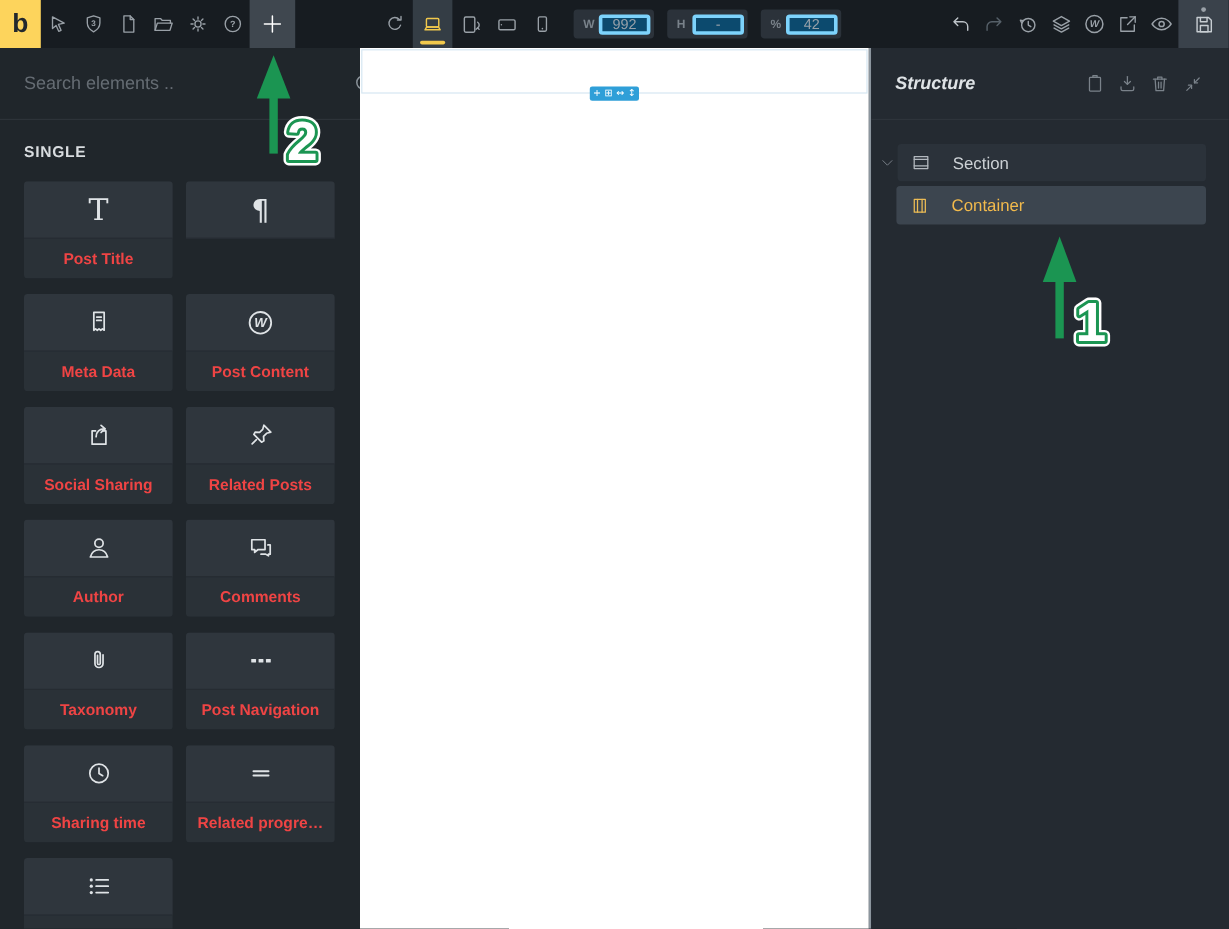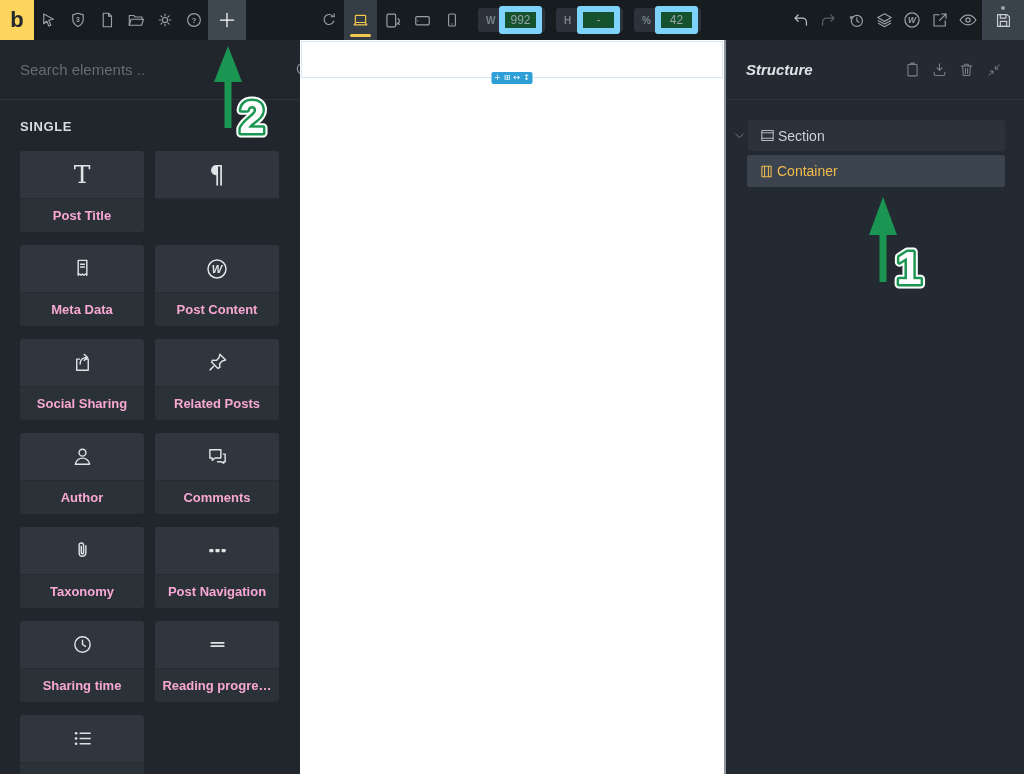--- a/index.html
+++ b/index.html
@@ -19,60 +19,60 @@
   .tb-left { display:flex; align-items:center; height:40px; }
   .tb-btn { width:29px; height:40px; display:flex; align-items:center; justify-content:center; color:#99a0a7; }
   .add-btn { width:38px; height:40px; background:#3f474f; color:#fff; font-size:22px; font-weight:300; display:flex; align-items:center; justify-content:center; }
   .tb-center { position:absolute; left:314px; top:0; height:40px; display:flex; align-items:center; }
   .dev-btn { width:30px; height:40px; display:flex; align-items:center; justify-content:center; color:#99a0a7; position:relative; }
   .dev-btn.active { width:33px; background:#343d45; color:#f2c94c; }
   .dev-btn.active::after { content:""; position:absolute; left:6px; right:6px; bottom:3px; height:3px; border-radius:2px; background:#f2c94c; }
   .fields { position:absolute; left:478px; top:8px; display:flex; gap:11px; }
   .field { width:67px; height:24px; background:#2b323a; border-radius:3px; display:flex; align-items:center; padding:0 3px 0 8px; }
   .f-label { font-size:10px; font-weight:bold; color:#79828a; width:13px; }
-  .f-value { flex:1; height:28px; background:#14532d; border:6px solid #7dd3fc; border-radius:3px; color:#98a1a9; font-size:12px; display:flex; align-items:center; justify-content:center; }
+  .f-value { flex:1; height:17px; background:#0c4a6e; border:3px solid #7dd3fc; border-radius:3px; color:#98a1a9; font-size:12px; display:flex; align-items:center; justify-content:center; }
   .tb-right { position:absolute; right:0; top:0; height:40px; display:flex; align-items:center; }
   .tb-right .tb-btn { width:28px; }
   .tb-btn.bright { color:#bcc2c7; }
   .tb-btn.dim { color:#566069; }
   .save-btn { width:42px; height:40px; background:#3a424b; color:#c7cdd2; display:flex; align-items:center; justify-content:center; position:relative; }
   .save-dot { position:absolute; top:6px; left:50%; transform:translateX(-50%); width:4px; height:4px; border-radius:50%; background:#9aa1a8; }
 
   
   .sidebar { position:absolute; top:40px; left:0; width:332px; height:734px; background:#20262b; overflow:hidden; }
   .search-row { height:60px; border-bottom:1px solid #2d3339; display:flex; align-items:center; padding:0 18px 0 20px; }
   .search-input { flex:1; background:transparent; border:none; outline:none; font-size:15px; color:#c6ccd1; font-family:inherit; }
   .search-input::placeholder { color:#656c73; }
   .search-row .sic { color:#8a9299; }
   .group-header { display:flex; align-items:center; justify-content:space-between; padding:19px 18px 0 20px; }
   .group-label { font-size:13px; font-weight:bold; letter-spacing:.6px; color:#d8dcdf; }
   .group-header .sic { color:#878f96; }
   .cards { display:grid; grid-template-columns:124px 124px; column-gap:11px; row-gap:13px; padding:17px 21px 0 20px; }
   .card { height:81px; border-radius:3px; overflow:hidden; display:flex; flex-direction:column; padding:0; text-align:center; }
   .card-icon { height:48px; background:#2f363d; border-bottom:1px solid #262c32; display:flex; align-items:center; justify-content:center; color:#dfe3e6; }
-  .card-label { flex:1; background:#2a3137; display:flex; align-items:center; justify-content:center; font-size:13px; font-weight:bold; color:#f9a8d4; white-space:nowrap; overflow:hidden; }
+  .card-label { flex:1; background:#2a3137; display:flex; align-items:center; justify-content:center; font-size:13px; font-weight:bold; color:#ef4444; white-space:nowrap; overflow:hidden; }
   .glyph-serif { font-family:"DejaVu Serif", serif; font-size:25px; color:#dfe3e6; }
   .glyph-sans { font-family:"DejaVu Sans", sans-serif; font-size:24px; color:#dfe3e6; }
 
   
   .canvas { position:absolute; top:40px; left:300px; width:424px; height:734px; background:#ffffff; }
   .section-strip { position:absolute; top:1px; left:1px; right:1px; height:37px; border:1px solid #d5e7f2; background:#fff; }
   .element-toolbar { position:absolute; top:32px; left:50%; transform:translateX(-50%); width:41px; height:12px; background:#2f9fd8; border-radius:2px; display:flex; align-items:center; justify-content:center; gap:3px; z-index:2; }
   .element-toolbar span { color:#fff; font-size:8px; line-height:1; font-family:"DejaVu Sans", sans-serif; }
   .v-divider { position:absolute; top:40px; left:724px; width:2px; height:734px; background:#8c969e; }
 
   
   .structure { position:absolute; top:40px; left:726px; width:298px; height:734px; background:#242a31; }
   .structure-header { height:60px; border-bottom:1px solid #2e343b; display:flex; align-items:center; padding:0 17px 0 20px;font-style:italic; }
   .structure-title { flex:1; font-size:15px; font-weight:bold; color:#dfe3e6; }
   .structure-header .hic { width:27px; height:40px; display:flex; align-items:center; justify-content:center; color:#7a828a; }
   .tree { padding:20px 19px 0 7px; }
   .tree-line1 { display:flex; align-items:center; }
   .chev { width:15px; color:#7a828a; flex:none; display:flex; align-items:center; }
-  .node { flex:1; height:31px; background:#2b323a; border-radius:3px; display:flex; align-items:center; padding-left:11px; gap:2px; }
+  .node { flex:1; height:31px; background:#2b323a; border-radius:3px; display:flex; align-items:center; padding-left:11px; gap:18px; }
   .node .nlabel { font-size:14px; color:#ccd1d5; }
   .node-icon { color:#b3b9bf; display:flex; }
   .tree-line2 { margin:4px 0 0 14px; display:flex; }
   .node.selected { height:32px; background:#3c454f; }
   .node.selected .nlabel { color:#f2ba4c; font-weight:500; }
   .node.selected .node-icon { color:#ecbc55; }
 
   
   .anno { position:absolute; z-index:50; pointer-events:none; }
   .anno text { font-family:"Liberation Sans", sans-serif; font-weight:bold; font-size:46px; }
@@ -346,21 +346,21 @@
             </svg>
           </span>
         <span class="card-label">Sharing time</span>
       </button>
       <button class="card">
         <span class="card-icon">
             <svg class="ic" width="23" height="23" viewBox="0 0 24 24" style="stroke-width:1.8">
               <path d="M5.5 10.2h13M5.5 13.8h13"></path>
             </svg>
           </span>
-        <span class="card-label">Reading progre…</span>
+        <span class="card-label">Related progre…</span>
       </button>
       <button class="card">
         <span class="card-icon">
             <svg class="ic" width="23" height="23" viewBox="0 0 24 24">
               <path d="M9.5 6.5H20M9.5 12H20M9.5 17.5H20"></path>
               <circle cx="5.3" cy="6.5" r="1.4" fill="currentColor" stroke="none"></circle>
               <circle cx="5.3" cy="12" r="1.4" fill="currentColor" stroke="none"></circle>
               <circle cx="5.3" cy="17.5" r="1.4" fill="currentColor" stroke="none"></circle>
             </svg>
           </span>

